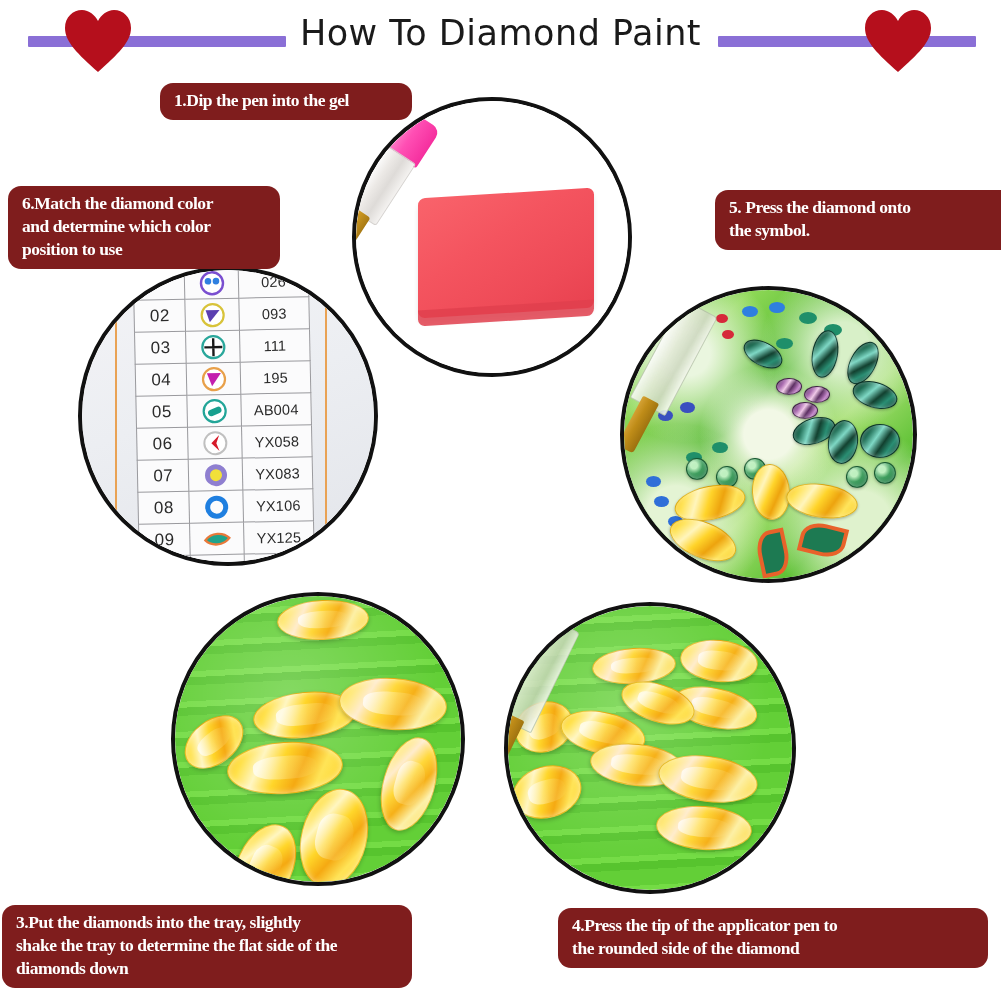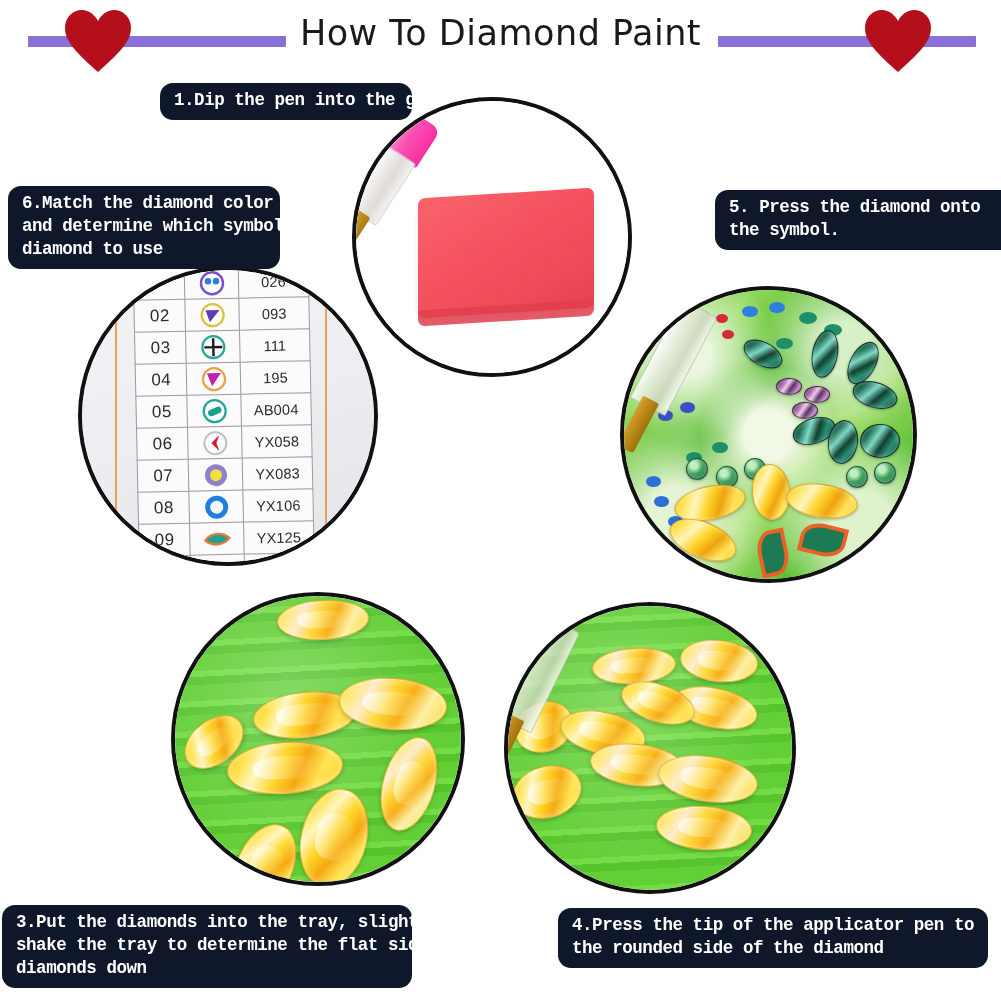--- a/index.html
+++ b/index.html
@@ -58,23 +58,23 @@
     font-size: 35px;
     font-weight: 400;
     letter-spacing: 0.5px;
     color: #1a1a1a;
     line-height: 46px;
   }
 
   
   .label {
     position: absolute;
-    background: #0f172a;
+    background: #7f1d1d;
     color: #ffffff;
-    font-family: Liberation Mono, monospace;
+    font-family: Liberation Serif, serif;
     font-weight: 700;
     font-size: 17.5px;
     line-height: 23px;
     letter-spacing: -0.45px;
     border-radius: 13px;
     padding: 6px 14px 8px 14px;
     box-sizing: border-box;
     z-index: 6;
   }
   .label .line { display: block; white-space: nowrap; }
@@ -320,22 +320,22 @@
 
     <div class="title">How To Diamond Paint</div>
   </div>
 
   <div class="label" id="label-1">
     <span class="line">1.Dip the pen into the gel</span>
   </div>
 
   <div class="label" id="label-2">
     <span class="line">6.Match the diamond color</span>
-    <span class="line">and determine which symbol</span>
-    <span class="line">diamond to use</span>
+    <span class="line">and determine which color</span>
+    <span class="line">position to use</span>
   </div>
 
   <div class="label" id="label-5">
     <span class="line">5.  Press the diamond onto</span>
     <span class="line">the symbol.</span>
   </div>
 
   <div class="label" id="label-3">
     <span class="line">3.Put the diamonds into the tray, slightly</span>
     <span class="line">shake the tray to determine the flat side of the</span>

